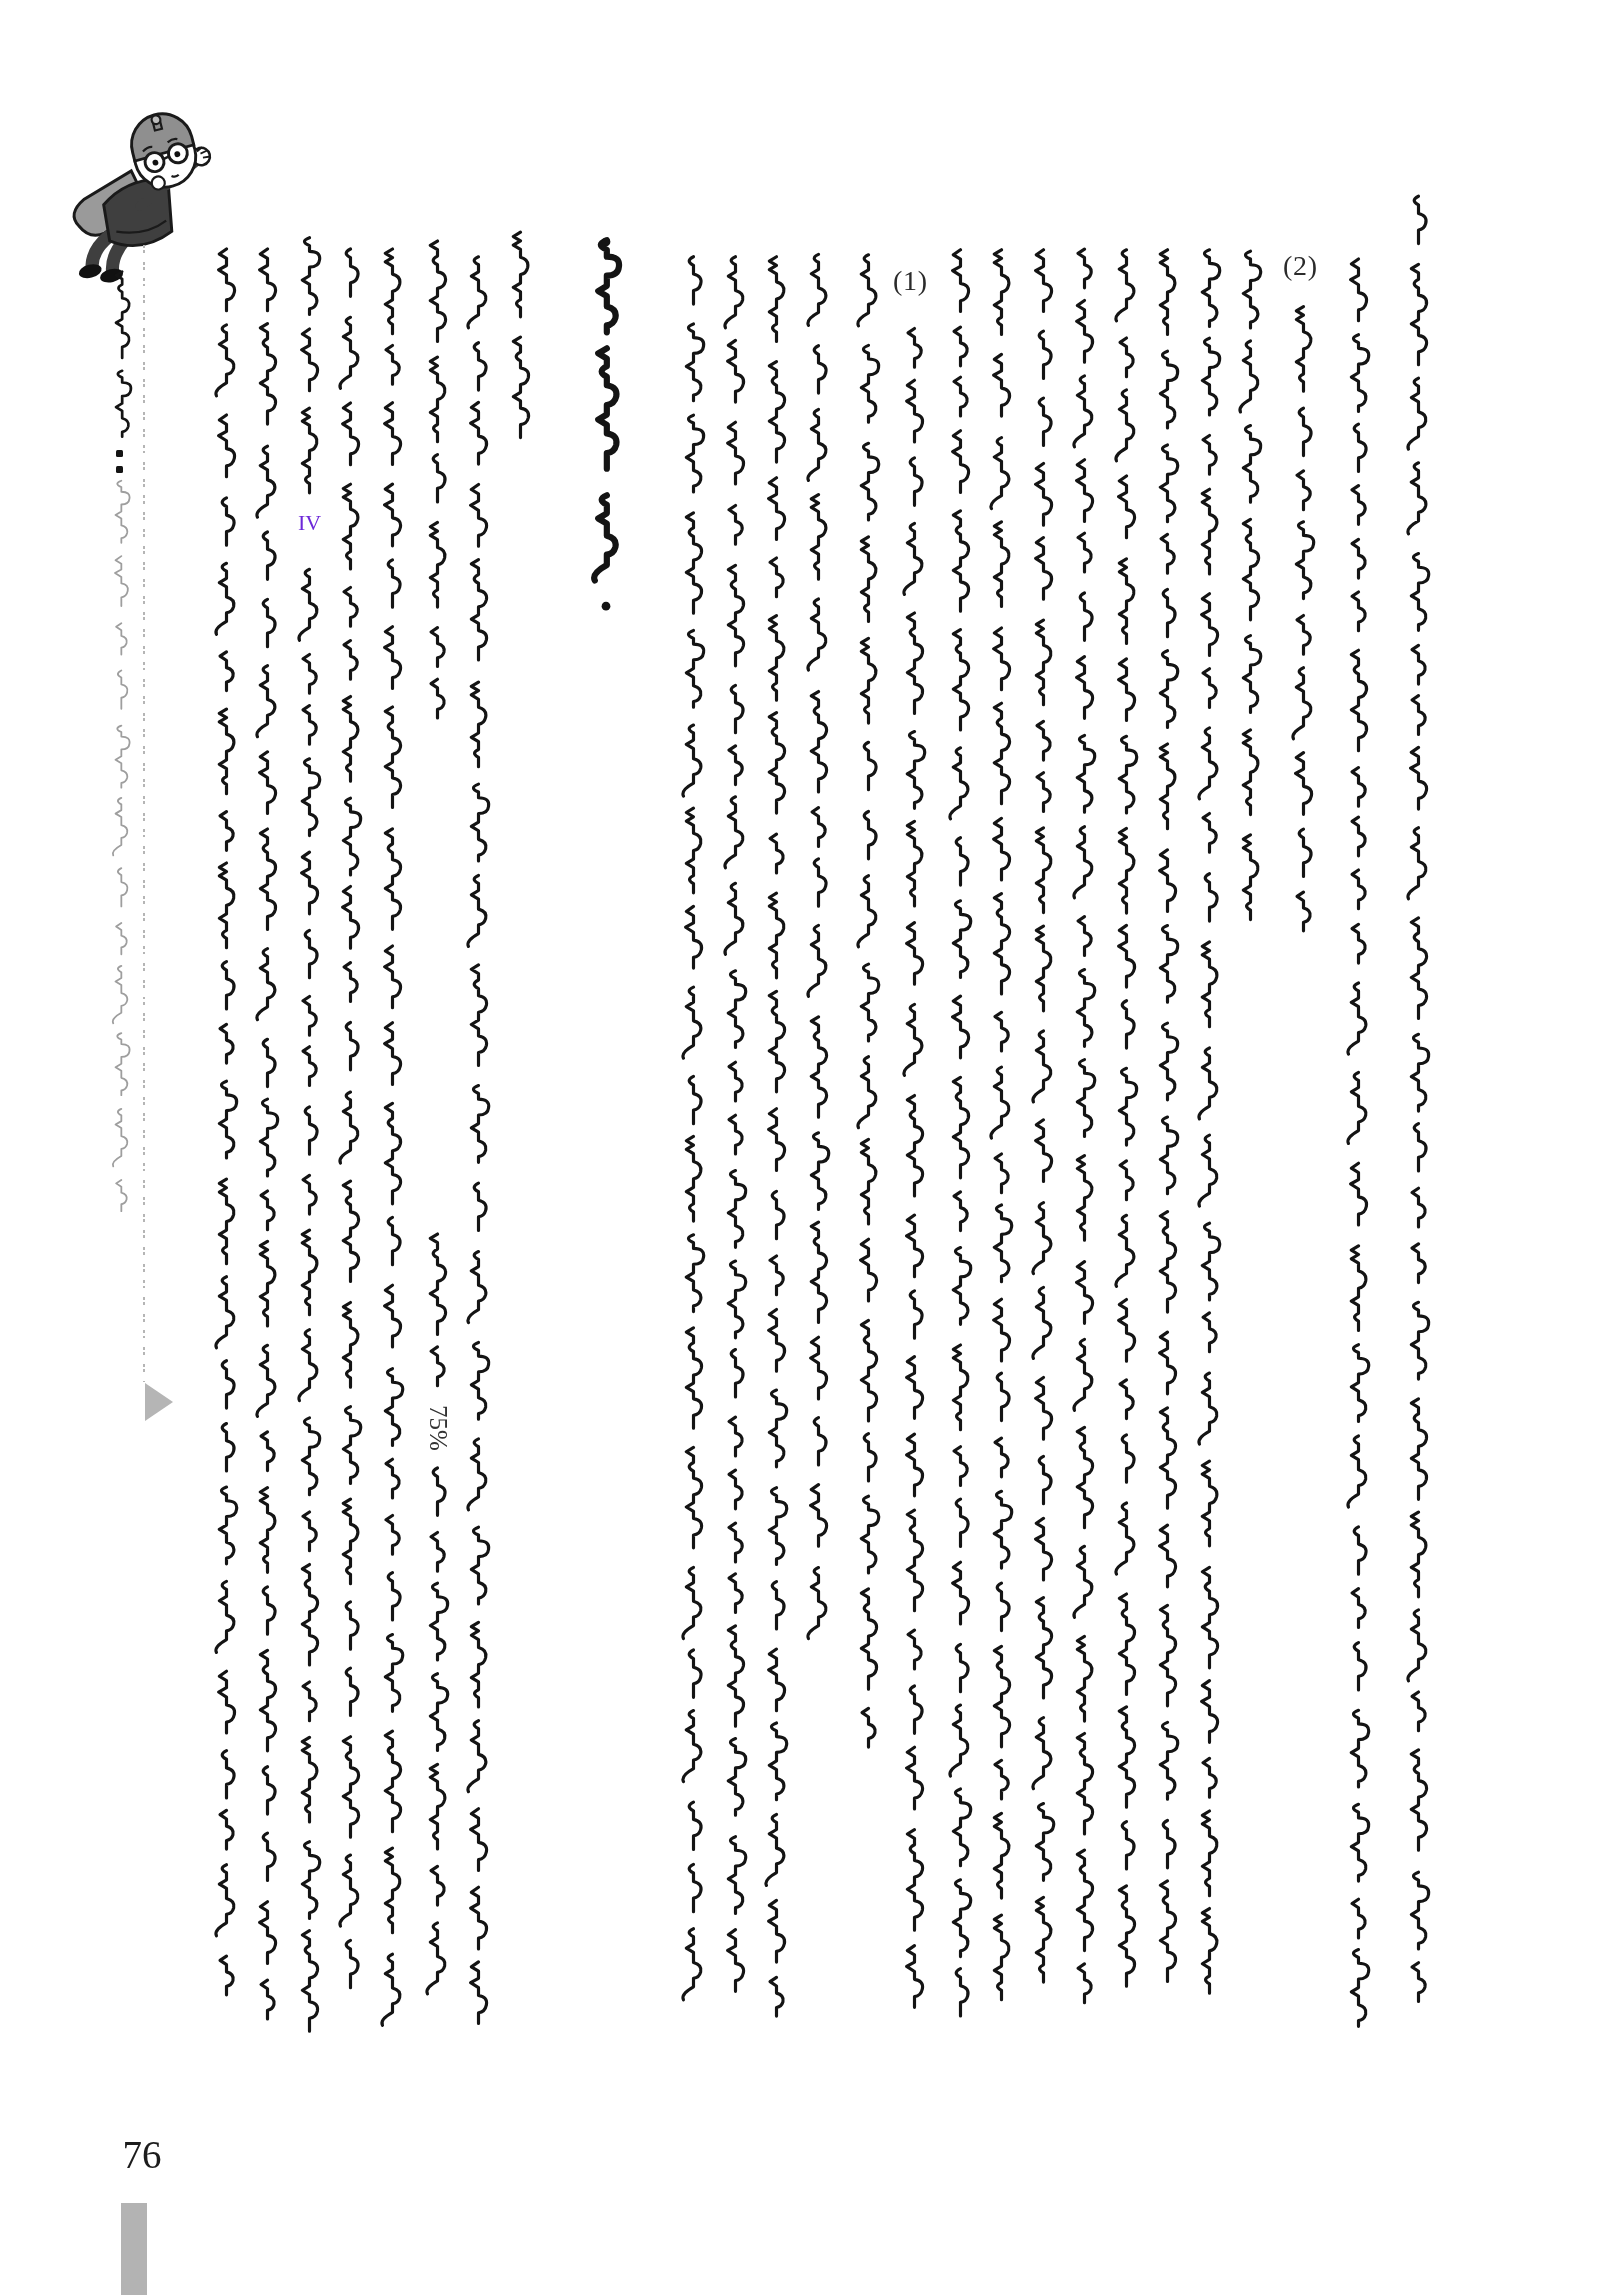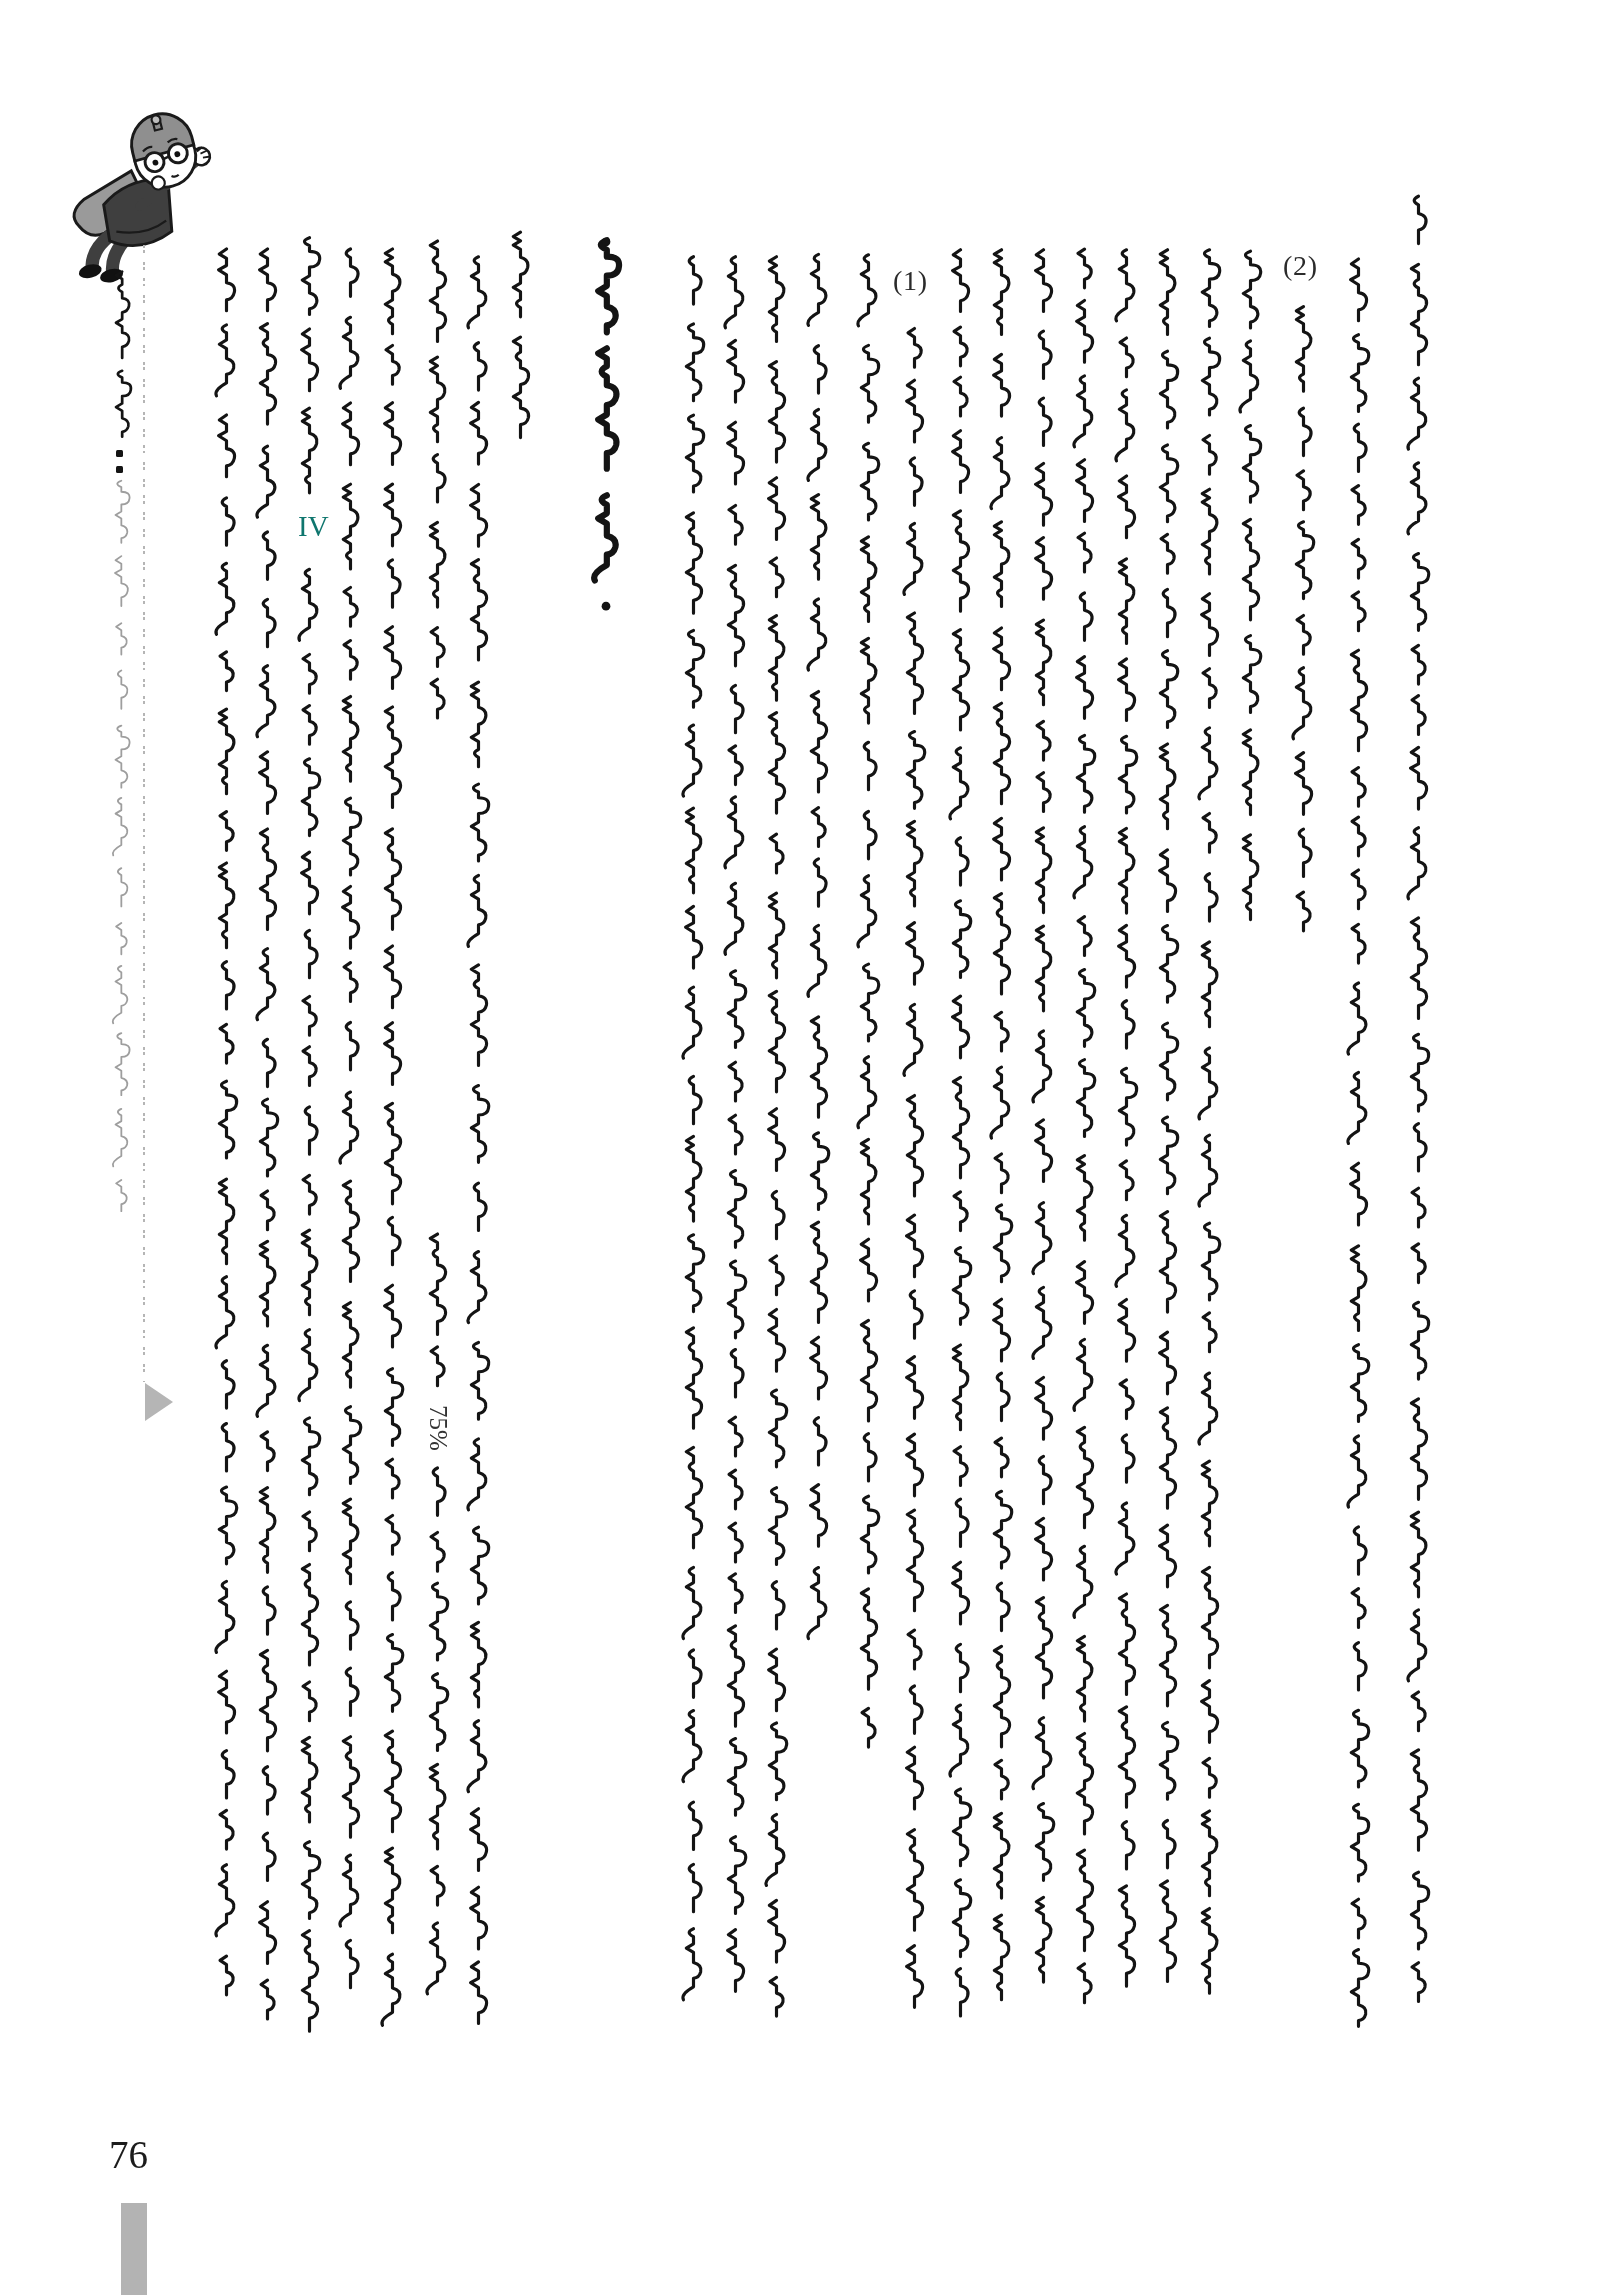--- a/index.html
+++ b/index.html
@@ -15,21 +15,21 @@
   .mcol use{fill:none;stroke:currentColor;stroke-width:4.4;stroke-linecap:round;stroke-linejoin:round;}
   .mcol.bold use{stroke-width:7.2;}
   .mcol.thin use{stroke-width:3.1;}
   .mcol .dot{fill:currentColor;stroke:none;}
   
   .topmark{
     position:absolute;font-size:28px;color:#2b2b2b;letter-spacing:0.7px;
     font-family:"Liberation Serif","DejaVu Serif",serif;white-space:nowrap;
   }
   .midmark{
-    position:absolute;font-size:29px;color:#0f766e;
+    position:absolute;font-size:22px;color:#6d28d9;
     font-family:"Liberation Serif","DejaVu Serif",serif;white-space:nowrap;
   }
   .midmark.rot{
     width:66px;height:26px;line-height:26px;text-align:center;
     transform:rotate(90deg);font-size:25px;color:#333;
   }
   
   .dashed-rule{
     position:absolute;left:143px;top:245px;width:2.2px;height:1137px;
     background:repeating-linear-gradient(180deg,
@@ -41,21 +41,21 @@
     border-top:19px solid rgba(0,0,0,0);
     border-bottom:19px solid rgba(0,0,0,0);
     border-left:28px solid #b5b5b5;
   }
   .colon-mark{position:absolute;left:116px;top:450px;width:7.3px;height:23px;}
   .colon-mark i{position:absolute;left:0;width:6.6px;height:6.6px;background:#141414;border-radius:1.5px;display:block;}
   .colon-mark i.b{top:16px;}
   .colon-mark i.a{top:0;}
   .page-number{
     position:absolute;left:109px;top:2132px;width:66px;
-    font-size:39px;color:#1c1c1c;text-align:left;
+    font-size:39px;color:#1c1c1c;text-align:center;
     font-family:"Liberation Serif","DejaVu Serif",serif;
   }
   .page-bar{position:absolute;left:121px;top:2203px;width:26px;height:92px;background:#b3b3b3;}
   .mascot{position:absolute;left:51px;top:102px;width:182px;height:182px;}
 </style>
 </head>
 <body>
 
 <div class="page">
 

